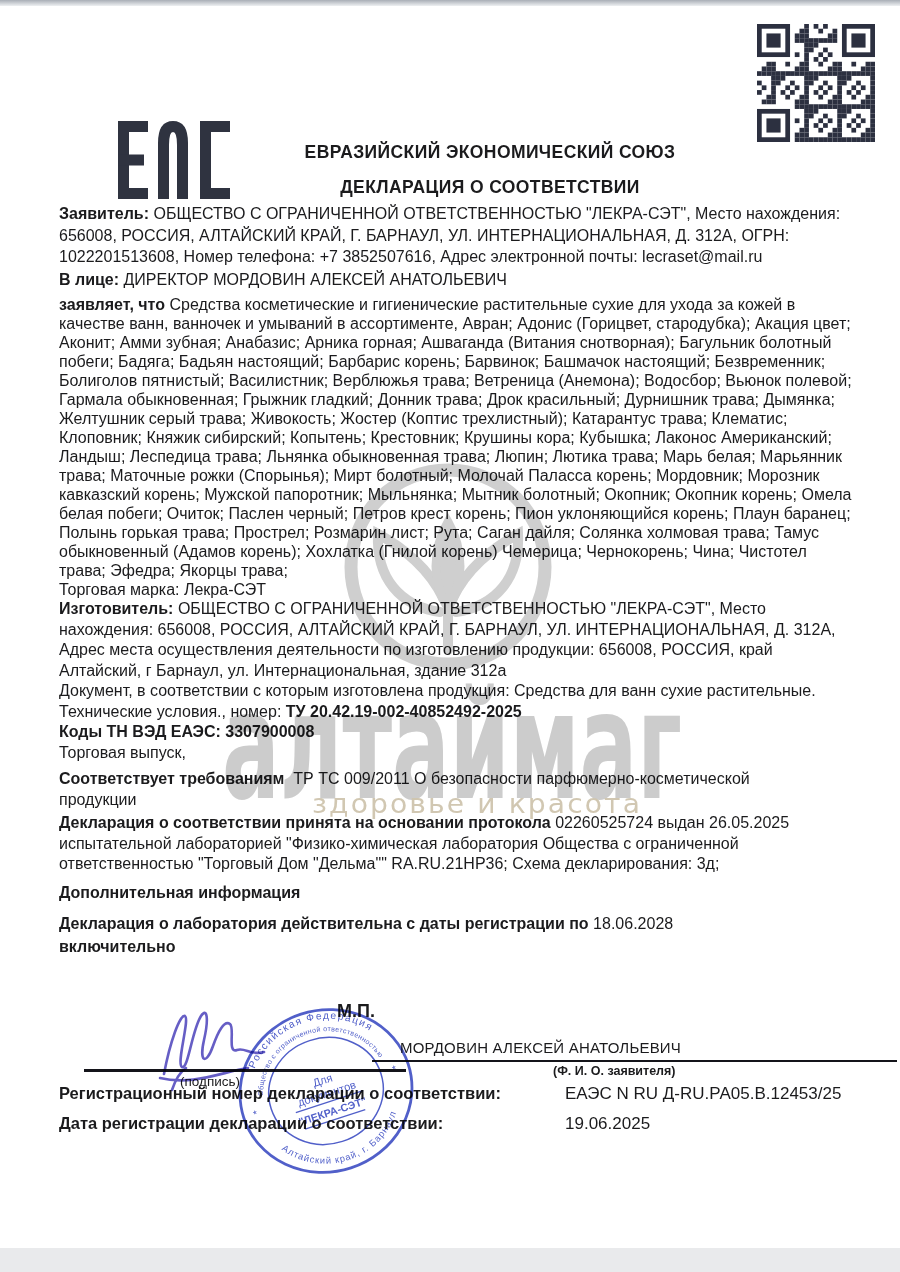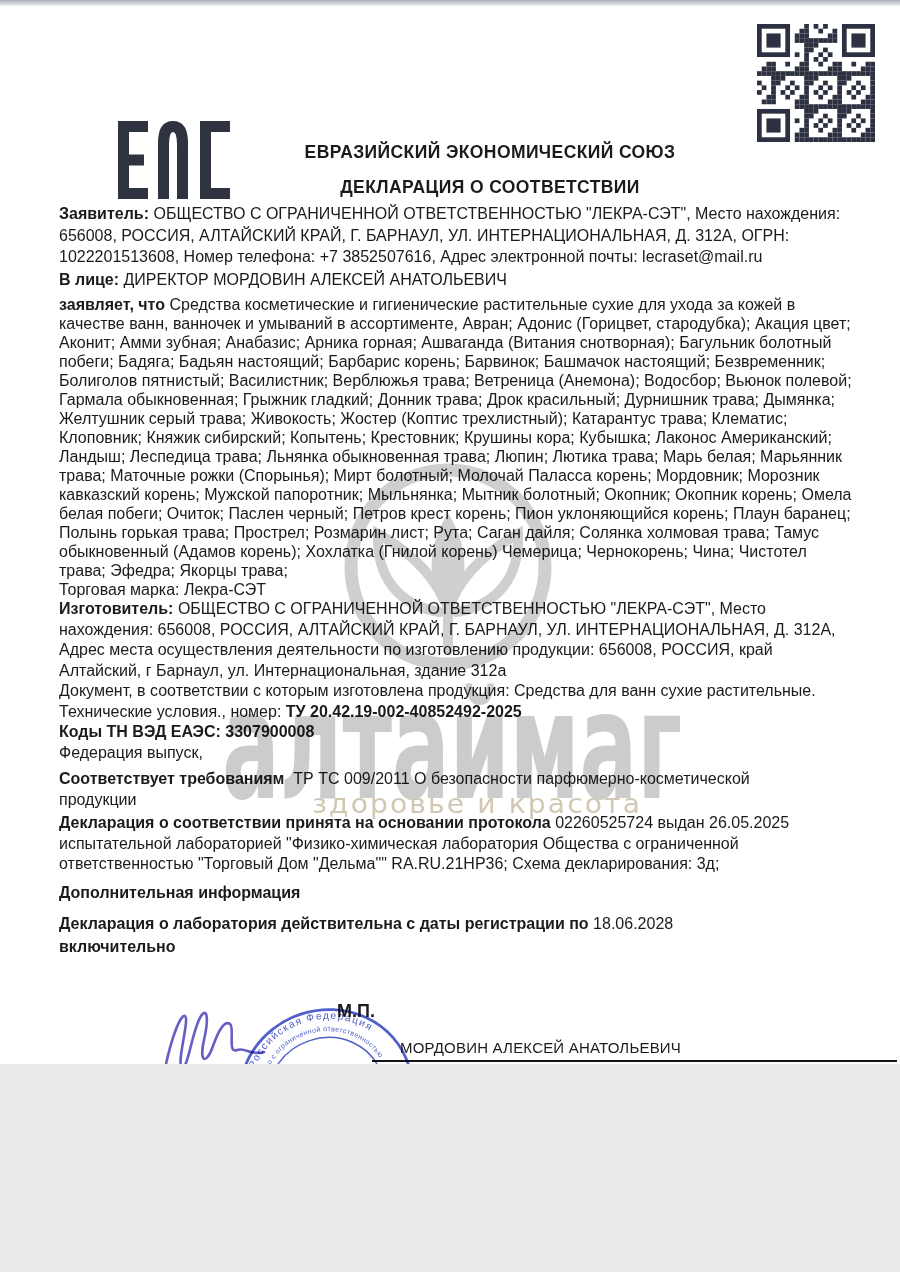--- a/index.html
+++ b/index.html
@@ -1,16 +1,16 @@
 <!DOCTYPE html>
 <html lang="ru"><head>
 <meta charset="utf-8">
 <style>
   html,body{margin:0;padding:0;background:#e9eaec;}
-  .page{position:relative;width:900px;height:1064px;background:#ffffff;margin:0 auto;
+  .page{position:relative;width:900px;height:1248px;background:#ffffff;margin:0 auto;
         font-family:"Liberation Sans",sans-serif;color:#1b1b1d;overflow:hidden;}
   .scan-top{position:absolute;left:0;top:0;right:0;height:6px;
         background:linear-gradient(#a9aeb6,#eef0f2);}
   
   .eac-logo{position:absolute;left:118px;top:121px;width:112px;height:78px;}
   .qr{position:absolute;left:757px;top:24px;width:118px;height:118px;}
   .hdr{position:absolute;left:130px;top:142px;width:720px;text-align:center;
        font-weight:bold;font-size:17.5px;letter-spacing:.4px;}
   .hdr .t2{margin-top:14px;}
   
@@ -318,21 +318,21 @@
 
   <div class="body">
     <p class="applicant"><b>Заявитель:</b> <span>ОБЩЕСТВО С ОГРАНИЧЕННОЙ ОТВЕТСТВЕННОСТЬЮ "ЛЕКРА-СЭТ", Место нахождения: 656008, РОССИЯ, АЛТАЙСКИЙ КРАЙ, Г. БАРНАУЛ, УЛ. ИНТЕРНАЦИОНАЛЬНАЯ, Д. 312А, ОГРН: 1022201513608, Номер телефона: +7 3852507616, Адрес электронной почты: lecraset@mail.ru</span></p>
     <p class="person"><b>В лице:</b> <span>ДИРЕКТОР МОРДОВИН АЛЕКСЕЙ АНАТОЛЬЕВИЧ</span></p>
     <p class="declares"><b>заявляет, что</b> <span>Средства косметические и гигиенические растительные сухие для ухода за кожей в качестве ванн, ванночек и умываний в ассортименте, Авран; Адонис (Горицвет, стародубка); Акация цвет; Аконит; Амми зубная; Анабазис; Арника горная; Ашваганда (Витания снотворная); Багульник болотный побеги; Бадяга; Бадьян настоящий; Барбарис корень; Барвинок; Башмачок настоящий; Безвременник; Болиголов пятнистый; Василистник; Верблюжья трава; Ветреница (Анемона); Водосбор; Вьюнок полевой; Гармала обыкновенная; Грыжник гладкий; Донник трава; Дрок красильный; Дурнишник трава; Дымянка; Желтушник серый трава; Живокость; Жостер (Коптис трехлистный); Катарантус трава; Клематис; Клоповник; Княжик сибирский; Копытень; Крестовник; Крушины кора; Кубышка; Лаконос Американский; Ландыш; Леспедица трава; Льнянка обыкновенная трава; Люпин; Лютика трава; Марь белая; Марьянник трава; Маточные рожки (Спорынья); Мирт болотный; Молочай Паласса корень; Мордовник; Морозник кавказский корень; Мужской папоротник; Мыльнянка; Мытник болотный; Окопник; Окопник корень; Омела белая побеги; Очиток; Паслен черный; Петров крест корень; Пион уклоняющийся корень; Плаун баранец; Полынь горькая трава; Прострел; Розмарин лист; Рута; Саган дайля; Солянка холмовая трава; Тамус обыкновенный (Адамов корень); Хохлатка (Гнилой корень) Чемерица; Чернокорень; Чина; Чистотел трава; Эфедра; Якорцы трава;</span></p>
     <p class="trademark">Торговая марка: Лекра-СЭТ</p>
     <p class="manu"><b>Изготовитель:</b> <span>ОБЩЕСТВО С ОГРАНИЧЕННОЙ ОТВЕТСТВЕННОСТЬЮ "ЛЕКРА-СЭТ", Место нахождения: 656008, РОССИЯ, АЛТАЙСКИЙ КРАЙ, Г. БАРНАУЛ, УЛ. ИНТЕРНАЦИОНАЛЬНАЯ, Д. 312А, Адрес места осуществления деятельности по изготовлению продукции: 656008, РОССИЯ, край Алтайский, г Барнаул, ул. Интернациональная, здание 312а</span></p>
     <p class="docline">Документ, в соответствии с которым изготовлена продукция: Средства для ванн сухие растительные.</p>
     <p class="tu"><span>Технические условия., номер:</span> <b>ТУ 20.42.19-002-40852492-2025</b></p>
     <p class="tnved"><b>Коды ТН ВЭД ЕАЭС: 3307900008</b></p>
-    <p class="serial">Федерация выпуск,</p>
+    <p class="serial">Торговая выпуск,</p>
     <p class="conforms"><b>Соответствует требованиям</b>&nbsp; <span>ТР ТС 009/2011 О безопасности парфюмерно-косметической</span><br><span>продукции</span></p>
     <p class="basis"><b>Декларация о соответствии принята на основании протокола</b> <span>02260525724 выдан 26.05.2025 испытательной лабораторией "Физико-химическая лаборатория Общества с ограниченной ответственностью "Торговый Дом "Дельма"" RA.RU.21НР36; Схема декларирования: 3д;</span></p>
     <p class="additional"><b>Дополнительная информация</b></p>
     <p class="validity"><b>Декларация о лаборатория действительна с даты регистрации по</b> <span>18.06.2028</span><br><b>включительно</b></p>
   </div>
 
   <svg class="wm" viewBox="0 0 900 1272" aria-hidden="true">
     <g stroke="#c3c3c3" fill="none" opacity=".8">
       <circle cx="448" cy="567" r="97" stroke-width="13"></circle>
       <path d="M440,612 C400,606 376,578 378,534 C404,548 430,570 443,598" stroke-width="10" stroke-linecap="round"></path>

